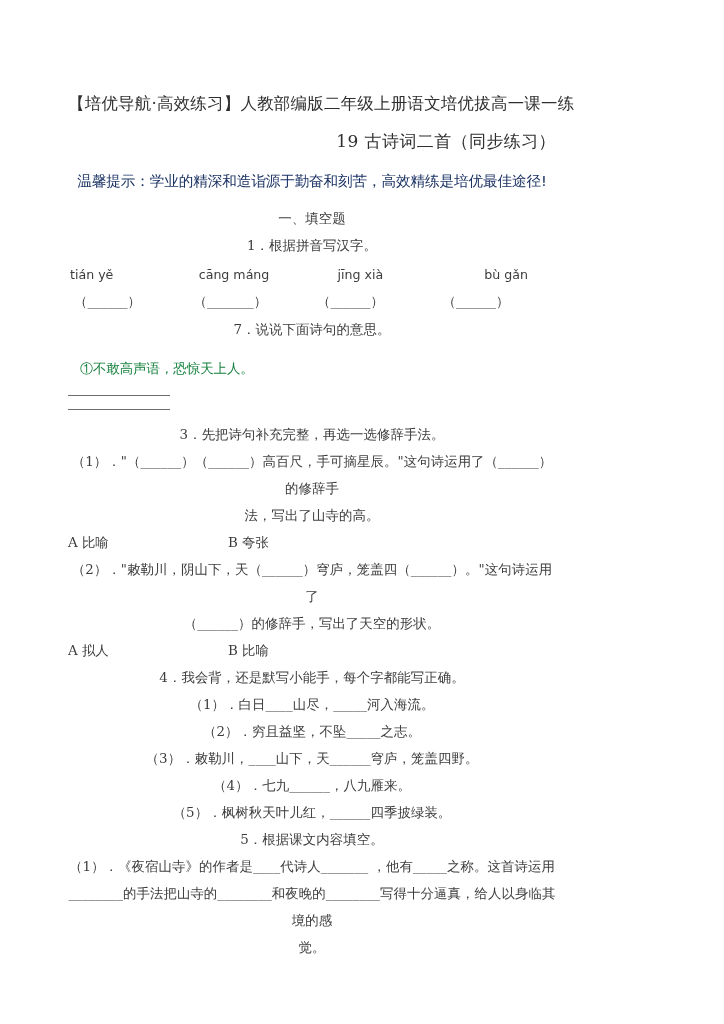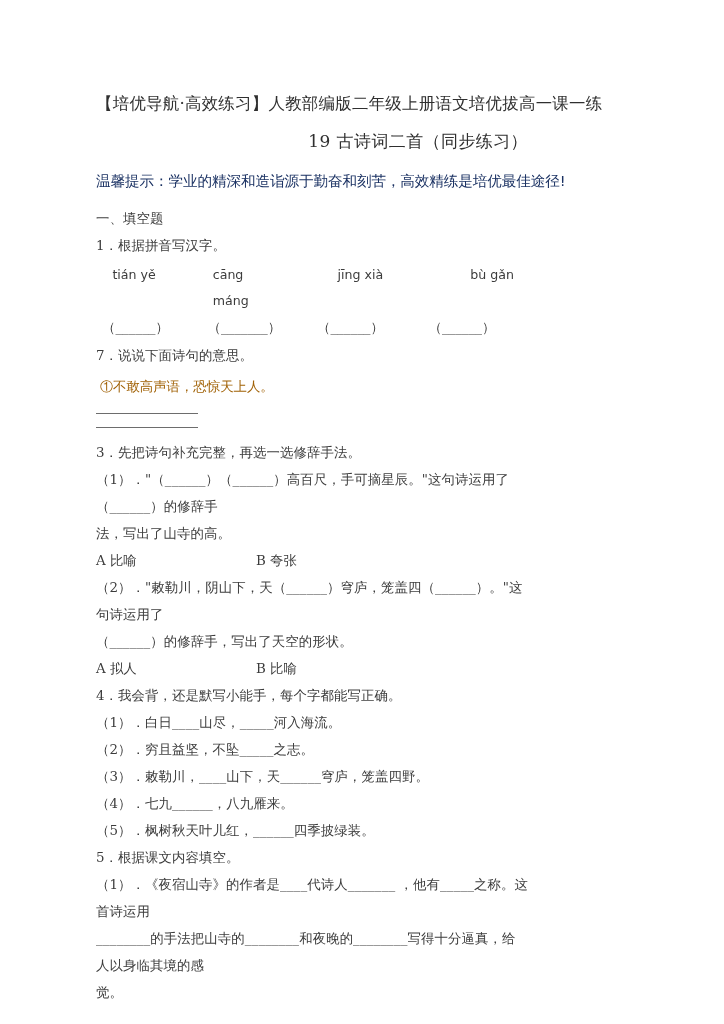--- a/index.html
+++ b/index.html
@@ -17,21 +17,21 @@
     overflow: hidden;
   }
 
   .page {
     position: absolute;
     left: 0; top: 0;
     width: 624px;
     height: 1024px;
     background: #fff;
     box-sizing: border-box;
-    padding: 0 96px;
+    padding: 0 68px;
   }
 
   
   .doc-title {
     margin: 0;
     padding-top: 92px;
     font-size: 16.5px;
     font-weight: 400;
     line-height: 1.5;
     text-align: center;
@@ -65,20 +65,21 @@
   
   .body-area {
     padding-top: 14px;
   }
   .q-line {
     font-size: 13.4px;
     line-height: 27px;
     color: #3c3c3c;
     letter-spacing: 0.1px;
     margin: 0;
+    text-align: center;
   }
   .q-line.wrap {
     line-height: 27px;
   }
 
   
   .pinyin-row,
   .blank-row {
     display: flex;
     margin: 0;
@@ -91,35 +92,35 @@
     color: #3c3c3c;
     padding-top: 3px;
   }
   .blank-row {
     font-size: 13.4px;
     line-height: 28px;
     color: #3c3c3c;
   }
   .pinyin-cell { width: 148px; }
   .blank-cell  { width: 148px; }
-  .pinyin-cell:first-child { padding-left: 2px; text-align: right; }
+  .pinyin-cell:first-child { padding-left: 2px; }
   .blank-cell:first-child  { padding-left: 6px; }
   .blank-cell.c2 { padding-left: 6px; }
   .blank-cell.c3 { padding-left: 10px; }
   .blank-cell.c4 { padding-left: 12px; }
   .pinyin-cell.c2 { padding-left: 57px; }
   .pinyin-cell.c3 { padding-left: 67px; }
   .pinyin-cell.c4 { padding-left: 75px; }
 
   
   .poem-line {
     font-size: 13.4px;
     line-height: 27px;
-    color: #a16207;
-    margin: 4px;
+    color: #15803d;
+    margin: 12px;
   }
   .circ {
     font-size: 13px;
     letter-spacing: 0;
   }
 
   
   .answer-rule {
     width: 102px;
     height: 1px;

